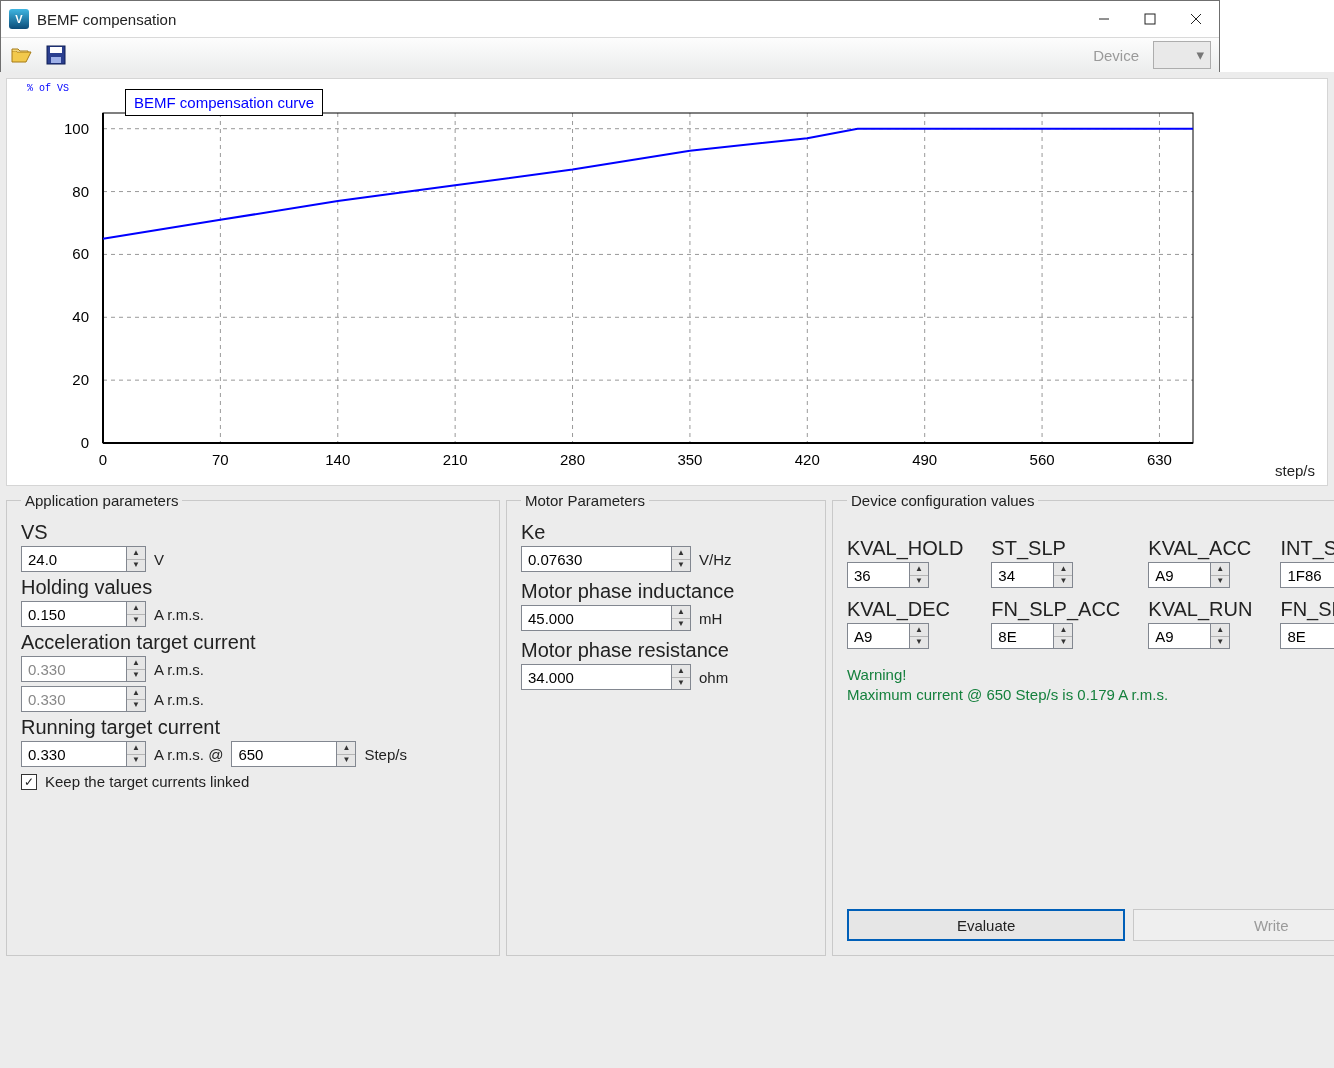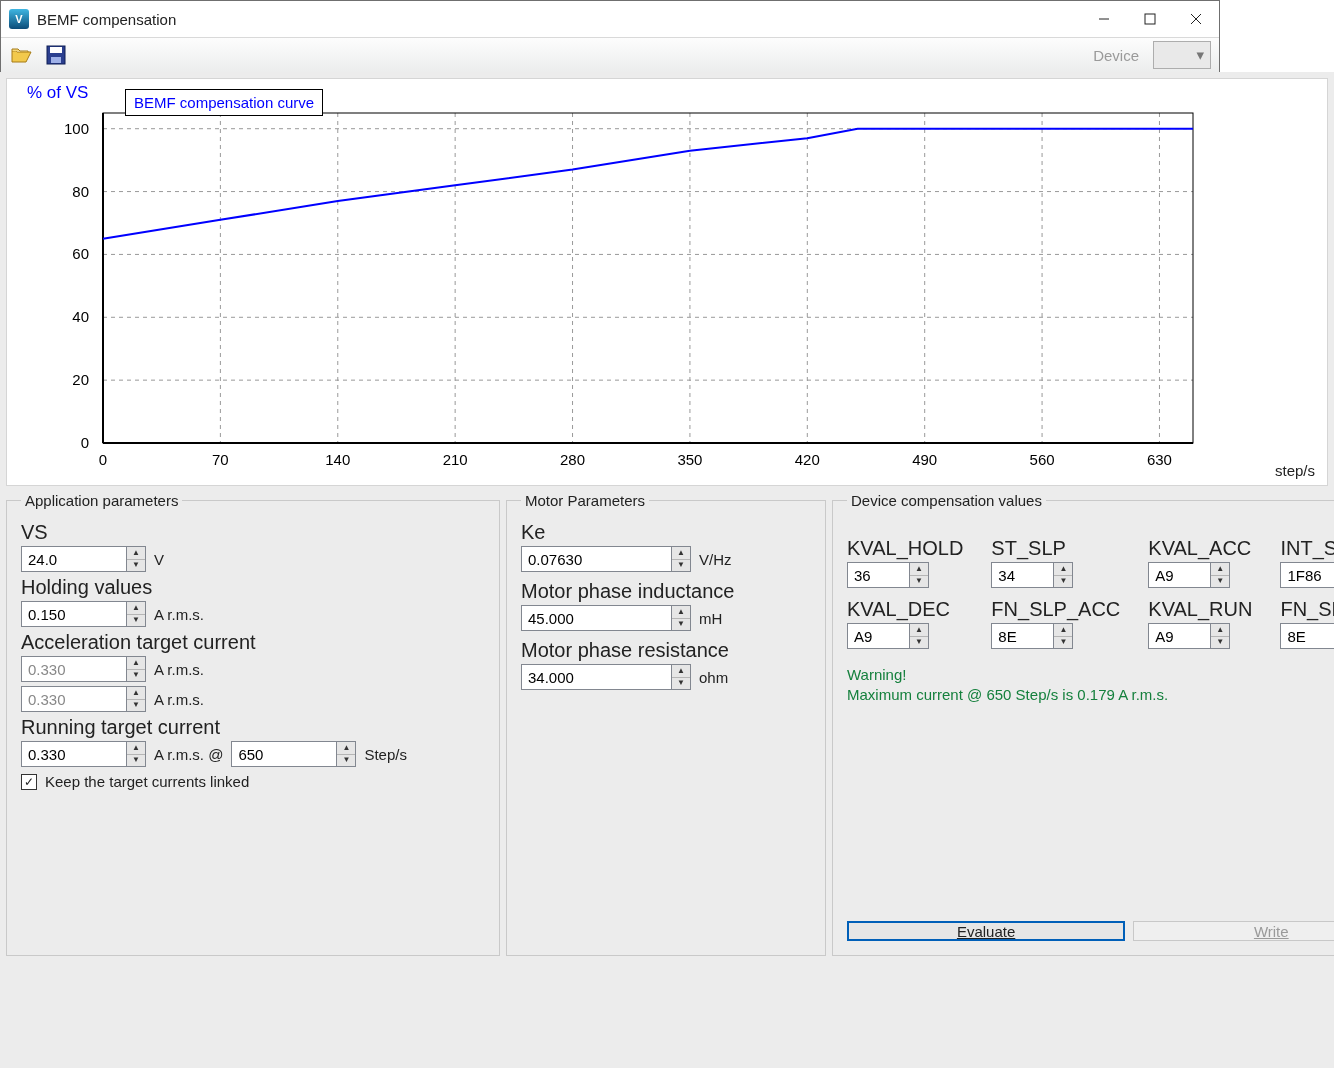--- a/index.html
+++ b/index.html
@@ -14,21 +14,21 @@
   .winbtn svg { stroke: #222; }
 
   .toolbar { height: 36px; background: linear-gradient(#fdfdfd,#eceded); border-top: 1px solid #d9d9d9; border-bottom: 1px solid #d0d0d0; display: flex; align-items: center; padding: 0 8px; gap: 8px; }
   .toolbtn { width: 26px; height: 26px; display:flex; align-items:center; justify-content:center;}
   .device-label { color: #9a9a9a; margin-left: auto; margin-right: 6px; font-size: 15px; }
   .device-drop { width: 58px; height: 28px; border: 1px solid #adadad; background: #e9e9e9; display:flex; align-items:center; justify-content:flex-end; padding-right:6px; color:#777;}
 
   .workarea { position: absolute; top: 72px; left: 0; right: 0; bottom: 0; background: #ececec; padding: 6px; }
 
   .chart-wrap { background: #fff; border: 1px solid #d5d5d5; height: 408px; padding: 6px 8px 8px 8px; position: relative; }
-  .chart-axis-title { position:absolute; left:20px; top:4px; color: #0000ff; font-size: 17px; }
+  .chart-axis-title { position:absolute; left:20px; top:4px; color: #0000ff; font-size: 10px; font-family: Liberation Mono, monospace; }
   .chart-legend { position:absolute; left:118px; top:10px; color:#0000ff; font-size:15px; border:1px solid #000; padding:4px 8px; background:#fff; z-index:2;}
   .chart-xlabel { position:absolute; right:12px; bottom:6px; font-size:15px; }
 
   .panels { display:flex; gap:6px; margin-top:6px; height: 464px; }
   fieldset.panel { border: 1px solid #c9c9c9; border-radius:0; padding: 12px 14px 14px 14px; margin:0; background: #ececec; }
   fieldset.panel > legend { padding: 0 4px; font-size: 15px; }
   .panel-app { flex: 0 0 494px; }
   .panel-motor { flex: 0 0 320px; }
   .panel-dev { flex: 1; display:flex; flex-direction:column; }
 
@@ -44,21 +44,21 @@
   .num-input .steppers { width:20px; border:1px solid #828790; display:flex; flex-direction:column; background:#e6e6e6; }
   .num-input .steppers span { flex:1; display:flex; align-items:center; justify-content:center; font-size:8px; line-height:1; color:#333; border-bottom:1px solid #b5b5b5;}
   .num-input .steppers span:last-child{border-bottom:none;}
   .unit { font-size:15px; }
   .checkbox-row { display:flex; align-items:center; gap:8px; margin-top:6px; }
   .checkbox { width:16px; height:16px; border:1px solid #333; background:#fff; display:flex; align-items:center; justify-content:center; font-size:12px; }
 
   .dev-grid { display:grid; grid-template-columns: 1fr 1fr 1fr 1fr; column-gap: 28px; row-gap: 6px; margin-top: 16px; }
   .warning { color: #15803d; font-size:15px; margin-top:12px; line-height:1.35; }
   .dev-buttons { margin-top:auto; display:flex; gap:8px; padding-top:10px;}
-  .btn { flex:1; height:20px; border:1px solid #838383; background:#e8e8e8; font-size:15px; display:flex; align-items:center; justify-content:center;text-decoration:underline;}
+  .btn { flex:1; height:32px; border:1px solid #838383; background:#e8e8e8; font-size:15px; display:flex; align-items:center; justify-content:center;}
   .btn.primary { border:2px solid #005fb8; background:#e6e6e6; }
   .btn.disabled { color:#9a9a9a; background:#efefef; border-color:#c8c8c8; }
 </style>
 </head>
 <body>
 
 <div class="titlebar">
   <div class="app-icon">V</div>
   <div class="title">BEMF compensation</div>
   <div class="spacer"></div>
@@ -272,21 +272,21 @@
                 <span>▲</span>
                 <span>▼</span>
               </div>
             </div>
           <span class="unit">ohm</span>
         </div>
       </div>
     </fieldset>
 
     <fieldset class="panel panel-dev">
-      <legend>Device compensation values</legend>
+      <legend>Device configuration values</legend>
 
       <div class="dev-grid">
         <div class="field-row">
           <span class="field-label">KVAL_HOLD</span>
           <div class="num-input hex">
               <input value="36" style="">
               <div class="steppers">
                 <span>▲</span>
                 <span>▼</span>
               </div>

